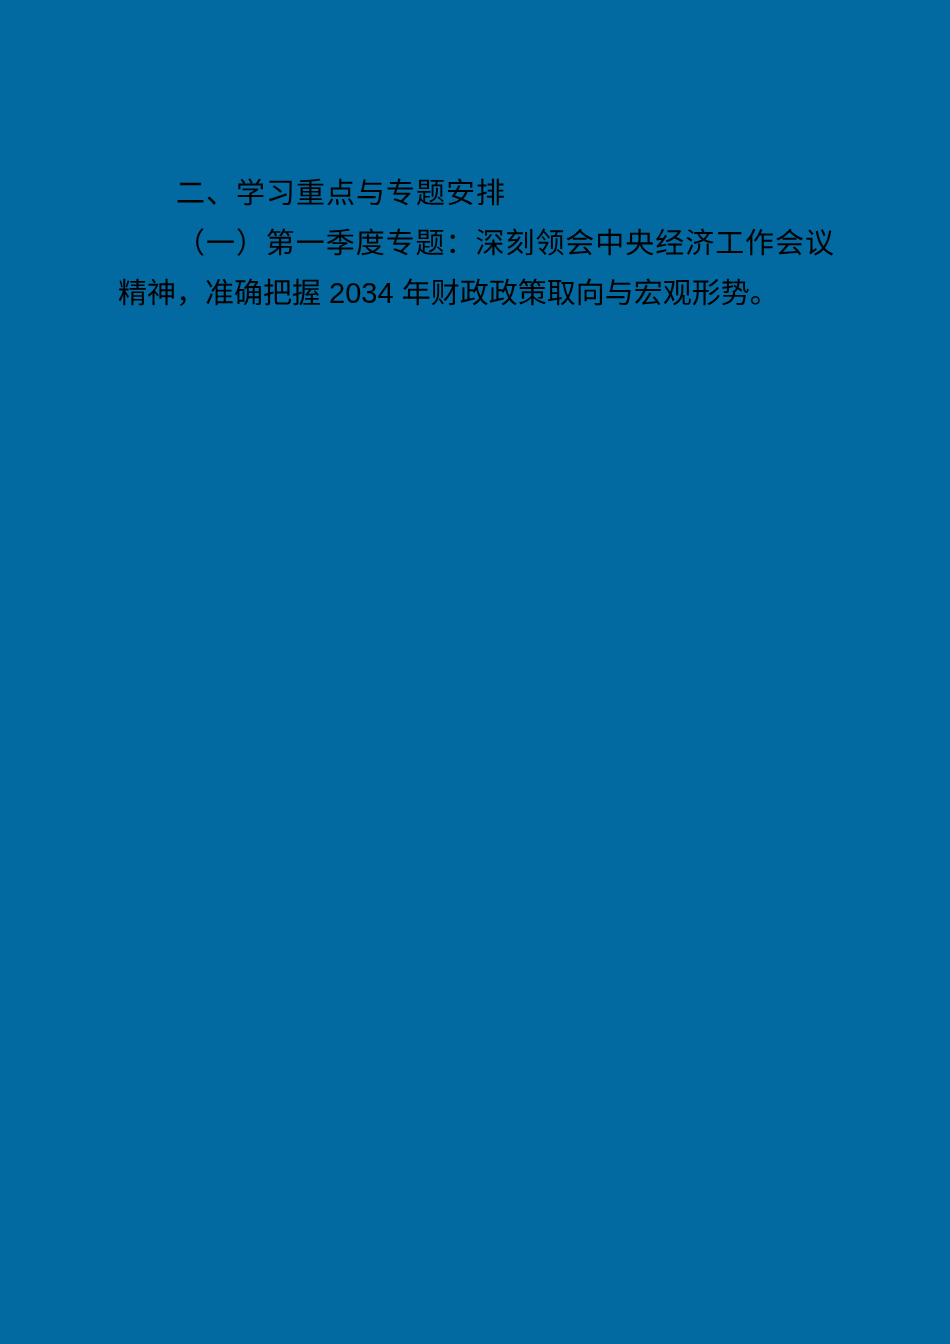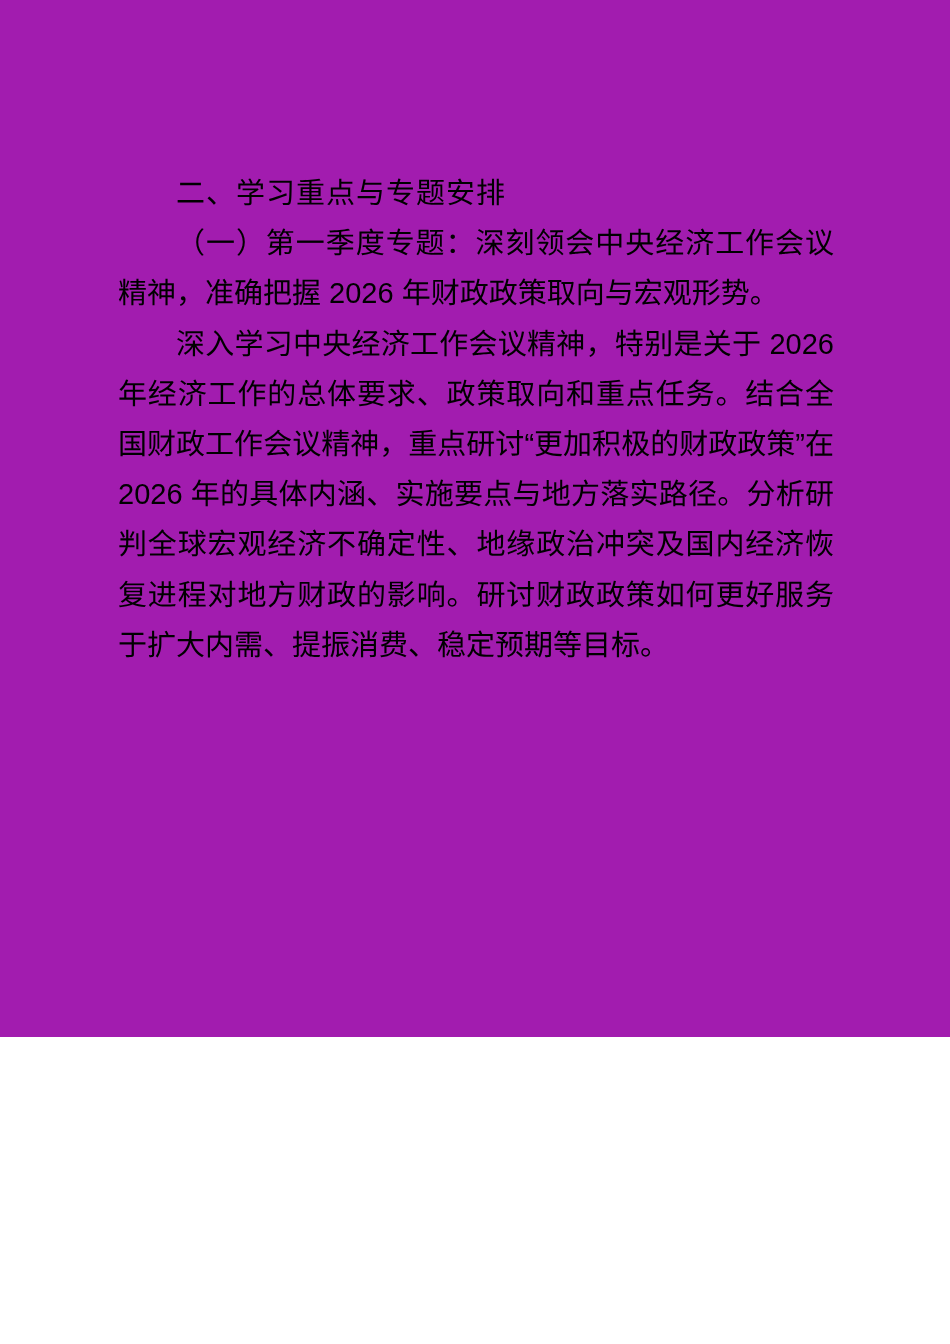--- a/index.html
+++ b/index.html
@@ -3,23 +3,23 @@
 <meta charset="utf-8">
 <style>
   html, body {
     margin: 0;
     padding: 0;
     background: #ffffff;
   }
   .page {
     position: relative;
     width: 950px;
-    height: 1037px;
+    height: 1344px;
     margin: 0 auto;
-    background: #a21caf;
+    background: #0369a1;
     box-sizing: border-box;
     padding: 168px 116px 0 118px;
     overflow: hidden;
   }
   .doc-text {
     font-family: "Liberation Sans", "DejaVu Sans", sans-serif;
     font-size: 29px;
     line-height: 50.2px;
     color: #000000;
     text-align: justify;
@@ -33,16 +33,15 @@
   .heading {
     letter-spacing: 1px;
   }
 </style>
 </head>
 <body>
 
 <div class="page">
   <div class="doc-text">
     <p class="heading">二、学习重点与专题安排</p>
-    <p>（一）第一季度专题：深刻领会中央经济工作会议精神，准确把握 2026 年财政政策取向与宏观形势。</p>
-    <p>深入学习中央经济工作会议精神，特别是关于 2026 年经济工作的总体要求、政策取向和重点任务。结合全国财政工作会议精神，重点研讨“更加积极的财政政策”在 2026 年的具体内涵、实施要点与地方落实路径。分析研判全球宏观经济不确定性、地缘政治冲突及国内经济恢复进程对地方财政的影响。研讨财政政策如何更好服务于扩大内需、提振消费、稳定预期等目标。</p>
+    <p>（一）第一季度专题：深刻领会中央经济工作会议精神，准确把握 2034 年财政政策取向与宏观形势。</p>
   </div>
 </div>
 
 </body></html>

